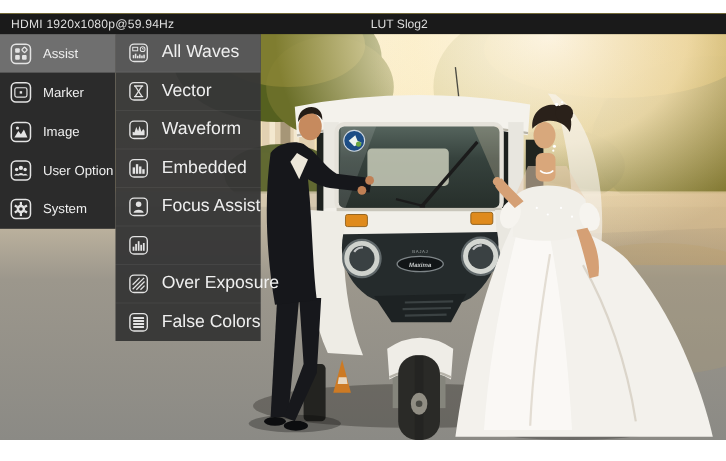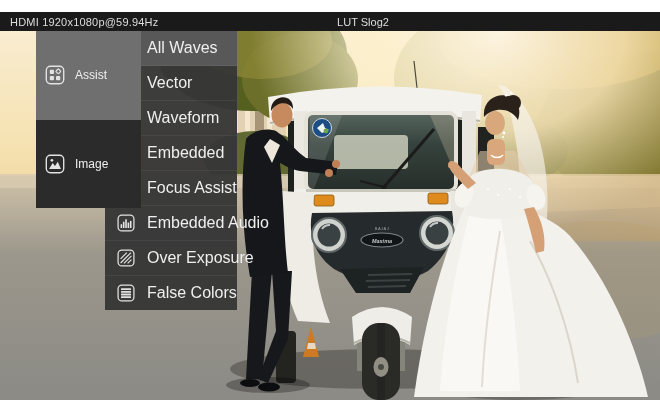--- a/index.html
+++ b/index.html
@@ -7,21 +7,21 @@
   .page { position:relative; width:660px; height:419px; background:#ffffff; overflow:hidden; }
   .monitor { position:absolute; left:0; top:12px; width:660px; height:388px; background:#fde047; overflow:hidden; }
   .photo { position:absolute; left:0; top:19px; width:660px; height:369px; display:block; }
 
   .topbar { position:absolute; left:0; top:0; width:660px; height:19px; background:#1a1a1a;
             color:#dedede; font-size:11px; display:flex; align-items:center; z-index:5; }
   .topbar .sig { margin-left:10px; letter-spacing:.2px; white-space:nowrap; }
   .topbar .lut { position:absolute; left:55%; transform:translateX(-50%); white-space:nowrap; }
 
   .sidebar { position:absolute; left:0; top:19px; width:105px; height:177px; background:#2b2b2b;
-             display:flex; flex-direction:column; z-index:4;margin-left:36px; }
+             display:flex; flex-direction:column; z-index:4; }
   .side-row { flex:1; display:flex; align-items:center; gap:9px; padding-left:8px;
               color:#efefef; font-size:12px; cursor:pointer; white-space:nowrap; }
   .side-row.selected { background:#6f6f6f; }
 
   .submenu { position:absolute; left:105px; top:19px; width:132px; height:279px;
              background:rgba(55,55,55,.97); display:flex; flex-direction:column; z-index:3; }
   .sub-row { flex:1; display:flex; align-items:center; gap:11px; padding-left:11px;
              color:#efefef; font-size:16px; cursor:pointer; white-space:nowrap;
              border-bottom:1px solid rgba(255,255,255,.06); }
   .sub-row:last-child { border-bottom:none; }
@@ -244,25 +244,67 @@
             <rect x="13.1" y="13.1" width="4.6" height="4.6" rx="1" fill="#e3e3e3" stroke="none"></rect>
             <rect x="13.6" y="6" width="4" height="4" rx=".8" transform="rotate(45 15.6 8)" stroke-width="1.3"></rect>
           </svg>
         </span>
         <span class="lbl">Assist</span>
       </div>
       <div class="side-row">
         <span class="icon">
           <svg width="22" height="22" viewBox="0 0 24 24" fill="none" stroke="#e3e3e3" stroke-width="1.5">
             <rect x="2.5" y="2.5" width="19" height="19" rx="4.5"></rect>
+            <rect x="6" y="7.4" width="12" height="9.2" rx="1.8" stroke-width="1.2"></rect>
+            <rect x="10.8" y="10.8" width="2.4" height="2.4" fill="#e3e3e3" stroke="none"></rect>
+          </svg>
+        </span>
+        <span class="lbl">Marker</span>
+      </div>
+      <div class="side-row">
+        <span class="icon">
+          <svg width="22" height="22" viewBox="0 0 24 24" fill="none" stroke="#e3e3e3" stroke-width="1.5">
+            <rect x="2.5" y="2.5" width="19" height="19" rx="4.5"></rect>
             <polygon points="5.5,17.5 9.5,11 12,14.2 15,9.5 18.5,17.5" fill="#e3e3e3" stroke="none"></polygon>
             <circle cx="8.6" cy="8" r="1.5" fill="#e3e3e3" stroke="none"></circle>
           </svg>
         </span>
         <span class="lbl">Image</span>
+      </div>
+      <div class="side-row">
+        <span class="icon">
+          <svg width="22" height="22" viewBox="0 0 24 24" fill="none" stroke="#e3e3e3" stroke-width="1.5">
+            <rect x="2.5" y="2.5" width="19" height="19" rx="4.5"></rect>
+            <circle cx="7.8" cy="11" r="1.7" fill="#e3e3e3" stroke="none"></circle>
+            <path d="M5,17 Q7.8,13.6 10.6,17 Z" fill="#e3e3e3" stroke="none"></path>
+            <circle cx="16.2" cy="11" r="1.7" fill="#e3e3e3" stroke="none"></circle>
+            <path d="M13.4,17 Q16.2,13.6 19,17 Z" fill="#e3e3e3" stroke="none"></path>
+            <circle cx="12" cy="9.4" r="2.1" fill="#e3e3e3" stroke="none"></circle>
+            <path d="M8.6,16.8 Q12,12.4 15.4,16.8 Z" fill="#e3e3e3" stroke="none"></path>
+          </svg>
+        </span>
+        <span class="lbl">User Option</span>
+      </div>
+      <div class="side-row">
+        <span class="icon">
+          <svg width="22" height="22" viewBox="0 0 24 24" fill="none" stroke="#e3e3e3" stroke-width="1.5">
+            <rect x="2.5" y="2.5" width="19" height="19" rx="4.5"></rect>
+            <g fill="#e3e3e3" stroke="none">
+              <circle cx="12" cy="12" r="4.2"></circle>
+              <rect x="10.9" y="5" width="2.2" height="3"></rect>
+                <rect x="10.9" y="16" width="2.2" height="3"></rect>
+              <rect x="10.9" y="5" width="2.2" height="3" transform="rotate(60 12 12)"></rect>
+              <rect x="10.9" y="16" width="2.2" height="3" transform="rotate(60 12 12)"></rect>
+              <rect x="10.9" y="5" width="2.2" height="3" transform="rotate(-60 12 12)"></rect>
+              <rect x="10.9" y="16" width="2.2" height="3" transform="rotate(-60 12 12)"></rect>
+            </g>
+            <circle cx="12" cy="12" r="1.8" fill="#2b2b2b" stroke="none"></circle>
+          </svg>
+        </span>
+        <span class="lbl">System</span>
       </div>
     </nav>
 
     <nav class="submenu">
       <div class="sub-row selected">
         <span class="icon">
           <svg width="20" height="20" viewBox="0 0 24 24" fill="none" stroke="#e3e3e3" stroke-width="1.5">
             <rect x="2.5" y="2.5" width="19" height="19" rx="4.5"></rect>
             <rect x="5.6" y="6" width="5.4" height="3.8" stroke-width="1.1"></rect>
             <circle cx="16.4" cy="8" r="2.6" stroke-width="1.1"></circle>
@@ -330,21 +372,20 @@
             <rect x="2.5" y="2.5" width="19" height="19" rx="4.5"></rect>
             <g fill="#e3e3e3" stroke="none">
               <rect x="5.5" y="13.5" width="1.9" height="4.5"></rect>
                 <rect x="8.3" y="10.5" width="1.9" height="7.5"></rect>
               <rect x="11.1" y="7.5" width="1.9" height="10.5"></rect>
                 <rect x="13.9" y="11.5" width="1.9" height="6.5"></rect>
               <rect x="16.7" y="9.5" width="1.9" height="8.5"></rect>
             </g>
           </svg>
         </span>
-        <span class="lbl">Embedded Audio</span>
       </div>
       <div class="sub-row">
         <span class="icon">
           <svg width="20" height="20" viewBox="0 0 24 24" fill="none" stroke="#e3e3e3" stroke-width="1.4">
             <rect x="2.5" y="2.5" width="19" height="19" rx="4.5" stroke-width="1.5"></rect>
             <line x1="5.5" y1="13" x2="13" y2="5.5"></line>
               <line x1="5.5" y1="18" x2="18" y2="5.5"></line>
             <line x1="9.5" y1="18.5" x2="18.5" y2="9.5"></line>
               <line x1="14" y1="18.5" x2="18.5" y2="14"></line>
           </svg>

